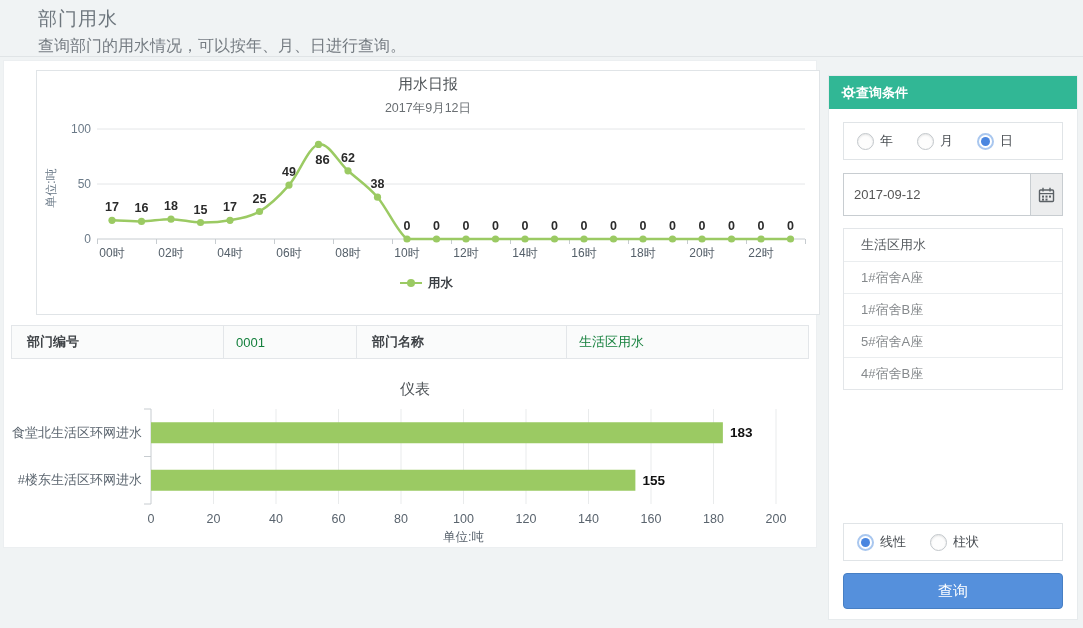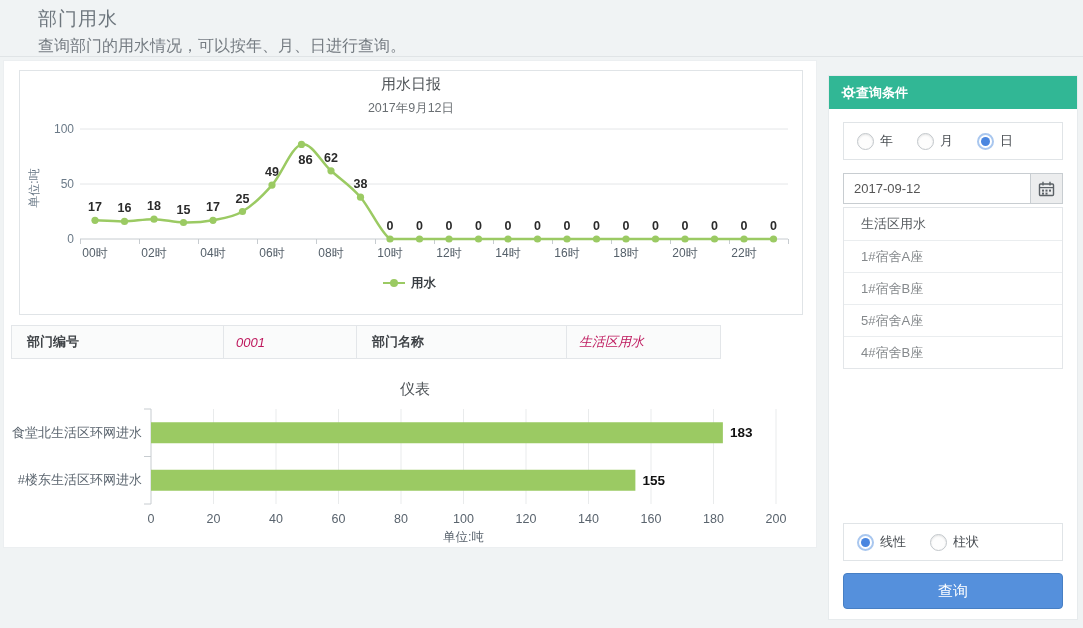--- a/index.html
+++ b/index.html
@@ -18,35 +18,35 @@
   }
   .page-title { font-size:19px; color:#6e777e; font-weight:400; letter-spacing:1px; }
   .page-subtitle { font-size:16px; color:#757c82; margin-top:4px; }
 
   
   .left-card {
     position:absolute; left:3px; top:60px; width:814px; height:488px;
     background:#fff; border:1px solid #eceff1;
   }
   .line-box {
-    position:absolute; left:15px; top:9px; width:784px; height:245px;
+    position:absolute; left:32px; top:9px; width:784px; height:245px;
     border:1px solid #e0e4e7; background:#fff;
   }
   .info-table {
-    position:absolute; left:7px; top:264px; width:710px; height:34px;
+    position:absolute; left:7px; top:264px; width:798px; height:34px;
     display:flex; font-size:13px;
     border:1px solid #e3e6e9; background:#fafbfb;
   }
   .info-table .cell {
     display:flex; align-items:center;
     border-right:1px solid #e3e6e9; height:100%;
   }
   .info-table .cell:last-child { border-right:none; }
   .cell.c-label { font-weight:bold; color:#3f4347; padding-left:15px; }
-  .cell.c-value { color:#be185d; padding-left:12px;font-style:italic; }
+  .cell.c-value { color:#15803d; padding-left:12px; }
   .w1{width:212px;} .w2{width:133px;} .w3{width:210px;} .w4{flex:1;}
   .bar-area { position:absolute; left:0; top:305px; width:806px; height:180px; }
 
   
   .right-card {
     position:absolute; left:828px; top:75px; width:250px; height:545px;
     background:#fff; border:1px solid #e7ebed;
   }
   .panel-head {
     height:33px; background:#31b795; color:#fff;
@@ -69,21 +69,21 @@
     display:flex; align-items:center; justify-content:center;
   }
   .rc.checked {
     border:2px solid #a9c7ef; background:#fff; box-shadow:none;
   }
   .rc.checked::after {
     content:""; width:9px; height:9px; border-radius:50%; background:#4a86e0;
   }
   .radio-label { font-size:13px; color:#4a4f54; }
 
-  .date-row { display:flex; height:31px; margin-bottom:3px; }
+  .date-row { display:flex; height:43px; margin-bottom:12px; }
   .date-input {
     flex:1; border:1px solid #c8cdd1; border-right:none;
     font-size:13px; color:#555; padding-left:10px; outline:none;
     font-family:"Liberation Sans", sans-serif; background:#fff;
   }
   .date-addon {
     width:44px; background:#ecedee; border:1px solid #c8cdd1;
     display:flex; align-items:center; justify-content:center; cursor:pointer;
   }
 

